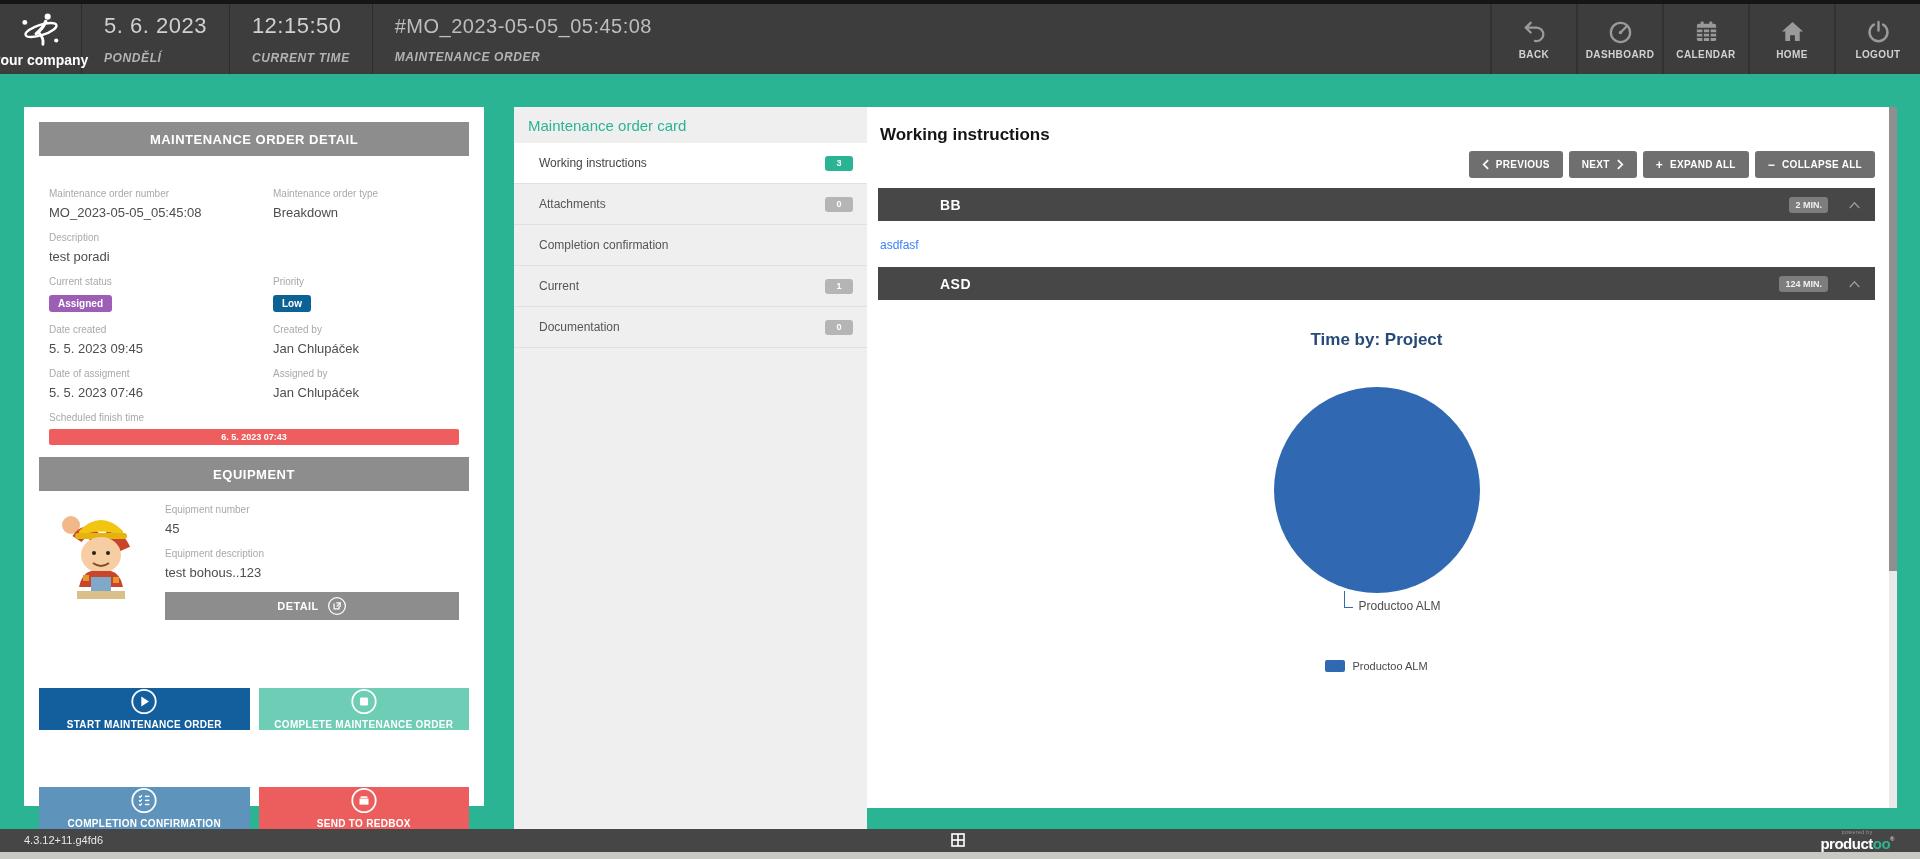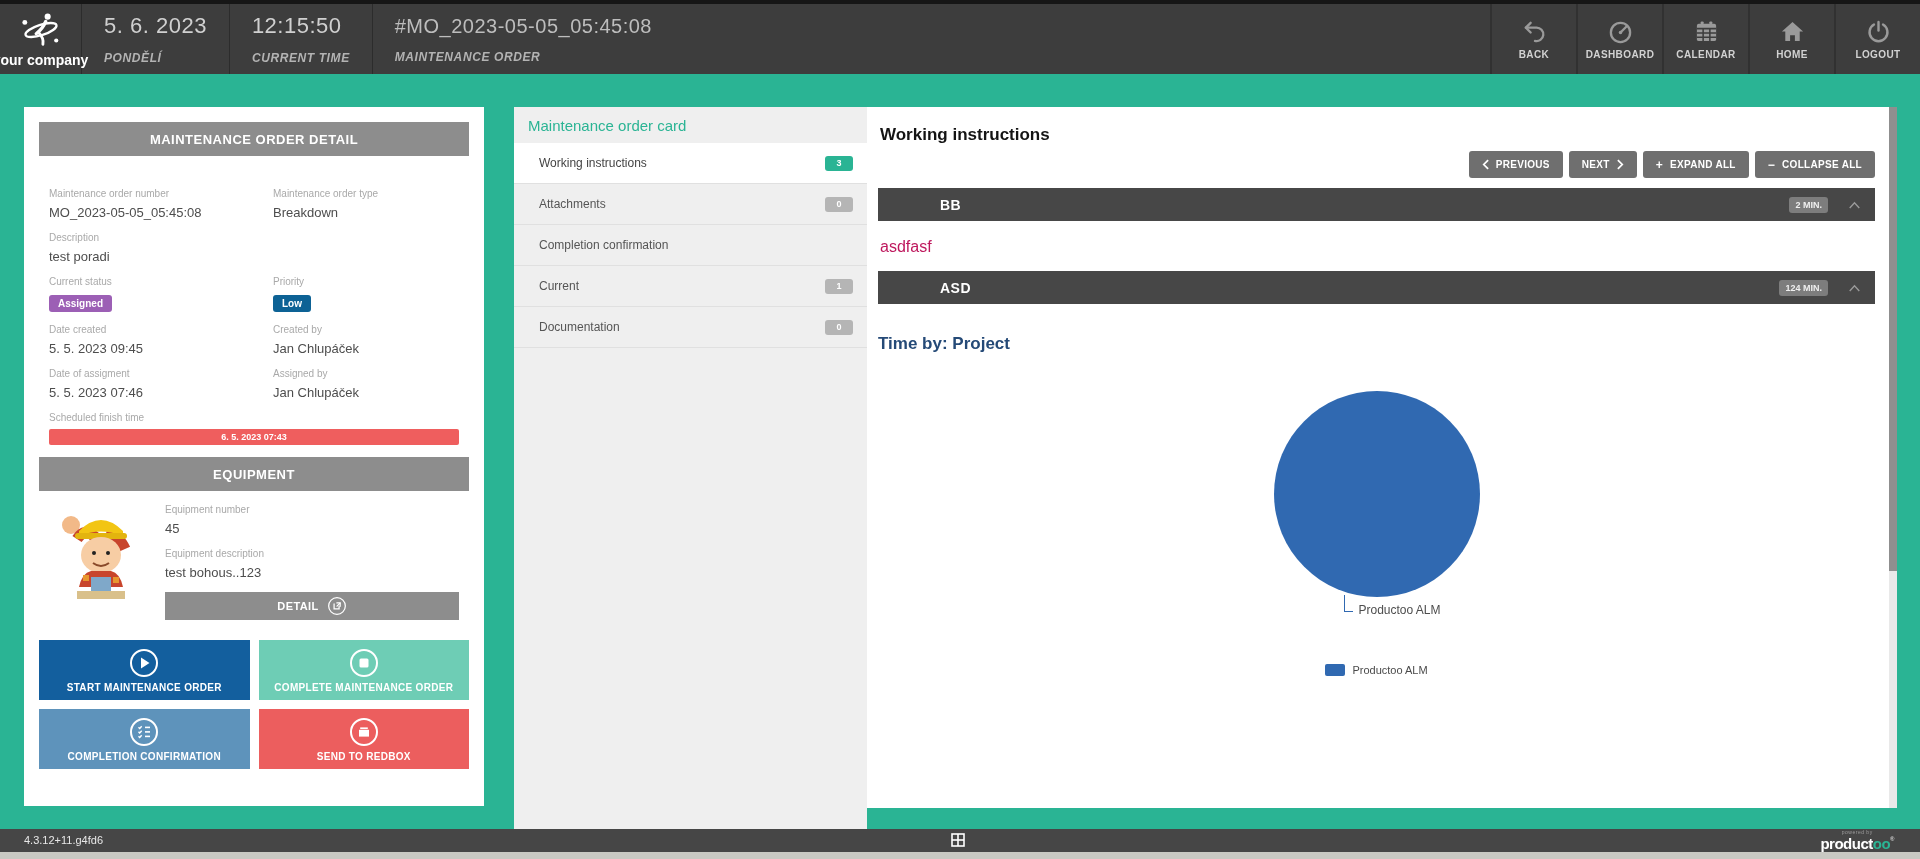--- a/index.html
+++ b/index.html
@@ -37,21 +37,21 @@
   .badge-assigned{background:#9c5fb5;}
   .badge-low{background:#0d6295;}
   .finish-bar{height:16px;background:#ef5e5e;border-radius:2px;color:#fff;font-size:9px;font-weight:bold;display:flex;align-items:center;justify-content:center;margin:2px 0 4px 0;}
   .equip-header{margin-top:12px;}
   .equip-row{display:flex;gap:16px;margin-top:13px;padding:0 10px;}
   .equip-img{width:100px;height:96px;flex:none;}
   .equip-info{flex:1;}
   .detail-btn{height:28px;background:#8d8d8d;color:#fff;display:flex;align-items:center;justify-content:center;gap:8px;font-size:11px;font-weight:bold;letter-spacing:.4px;margin-top:8px;cursor:pointer;}
   .detail-btn svg{width:20px;height:20px;}
   .actions{display:grid;grid-template-columns:1fr 1fr;gap:9px;margin-top:20px;padding:0 0;}
-  .action{height:60px;display:flex;flex-direction:column;align-items:center;justify-content:center;gap:4px;color:#fff;font-size:10px;font-weight:bold;letter-spacing:.3px;cursor:pointer;text-align:left;}
+  .action{height:42px;display:flex;flex-direction:column;align-items:center;justify-content:center;gap:4px;color:#fff;font-size:10px;font-weight:bold;letter-spacing:.3px;cursor:pointer;text-align:left;margin-top:48px;}
   .action svg{width:30px;height:30px;}
   .a-start{background:#135f9e;}
   .a-complete{background:#6ecdb5;}
   .a-confirm{background:#5e93bb;}
   .a-redbox{background:#ec5e5e;}
   
   .card-nav{position:absolute;left:514px;top:107px;width:353px;height:824px;background:#efefef;}
   .nav-title{color:#2ab494;font-size:15px;padding:10px 14px 9px 14px;}
   .tab{height:41px;display:flex;align-items:center;justify-content:space-between;padding:0 14px 0 25px;border-bottom:1px solid #e0e0e0;font-size:12px;color:#555;cursor:pointer;}
   .tab:first-of-type{border-top:1px solid #e0e0e0;}
@@ -65,24 +65,24 @@
   .btn-row{display:flex;justify-content:flex-end;gap:6px;margin:6px 0 10px 0;}
   .gbtn{background:#6f6f6f;color:#fff;font-size:10px;font-weight:bold;letter-spacing:.3px;padding:0 13px;height:27px;border-radius:3px;display:flex;align-items:center;gap:7px;cursor:pointer;}
   .gbtn svg{width:7px;height:11px;color:#fff;}
   .gbtn .sym{font-size:12px;font-weight:bold;}
   .section-bar{height:33px;background:#474747;display:flex;align-items:center;padding:0 14px;color:#fff;cursor:pointer;}
   .sb-name{font-size:14px;font-weight:bold;letter-spacing:.5px;padding-left:48px;}
   .sb-right{margin-left:auto;display:flex;align-items:center;gap:20px;}
   .dur-badge{background:#7d7d7d;border-radius:3px;font-size:9px;font-weight:bold;padding:3px 6px;color:#f0f0f0;}
   .chev{display:flex;align-items:center;cursor:pointer;}
   .chev svg{width:13px;height:10px;color:#9a9a9a;}
-  .section-content{font-size:16px;color:#be185d;padding:17px 2px 15px 2px;}
+  .section-content{font-size:12px;color:#3b82f6;padding:17px 2px 15px 2px;}
   
   .chart-block{position:relative;}
-  .chart-title{text-align:left;color:#254a77;font-size:17px;font-weight:bold;margin-top:30px;}
+  .chart-title{text-align:center;color:#254a77;font-size:17px;font-weight:bold;margin-top:30px;}
   .pie{width:206px;height:206px;border-radius:50%;background:#3069b1;margin:37px auto 0 auto;cursor:pointer;}
   .pie-callout{display:flex;justify-content:center;margin-top:0;transform:translateX(16px);align-items:flex-end;}
   .callout-line{display:inline-block;width:9px;height:17px;border-left:1.5px solid #3069b1;border-bottom:1.5px solid #3069b1;margin-right:5px;margin-top:-2px;}
   .callout-text{font-size:12px;color:#4d4d4d;position:relative;top:5px;}
   .legend{display:flex;justify-content:center;align-items:center;gap:7px;margin-top:52px;cursor:pointer;}
   .legend-swatch{width:20px;height:12px;border-radius:2px;background:#3069b1;}
   .legend-text{font-size:11px;color:#4a4a4a;}
   
   .scrollbar{position:absolute;right:0;top:0;width:8px;height:701px;background:#e9e9e9;}
   .scroll-thumb{position:absolute;top:0;left:0;width:8px;height:464px;background:#8f8f8f;cursor:pointer;}

